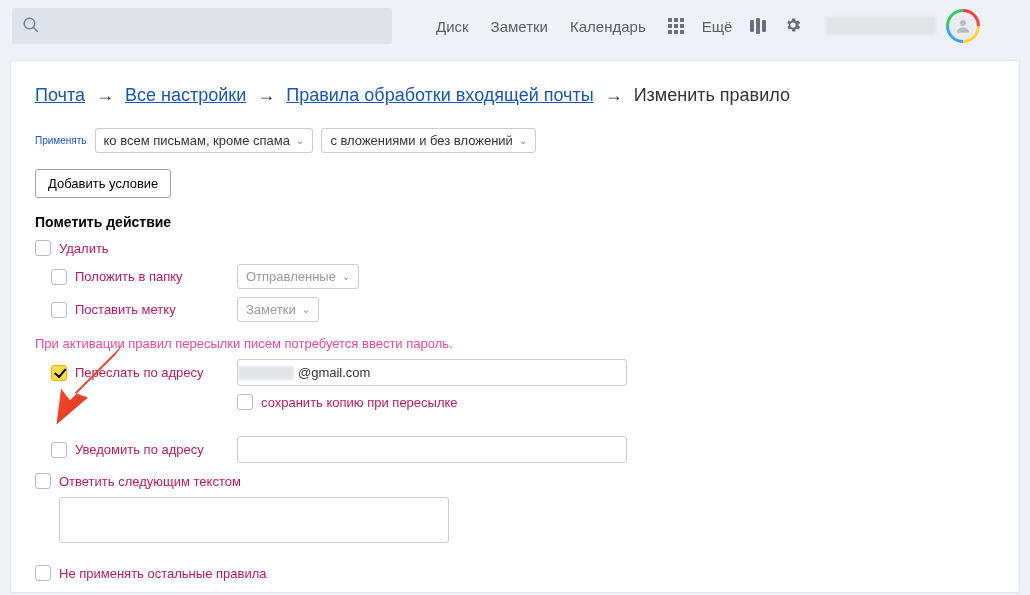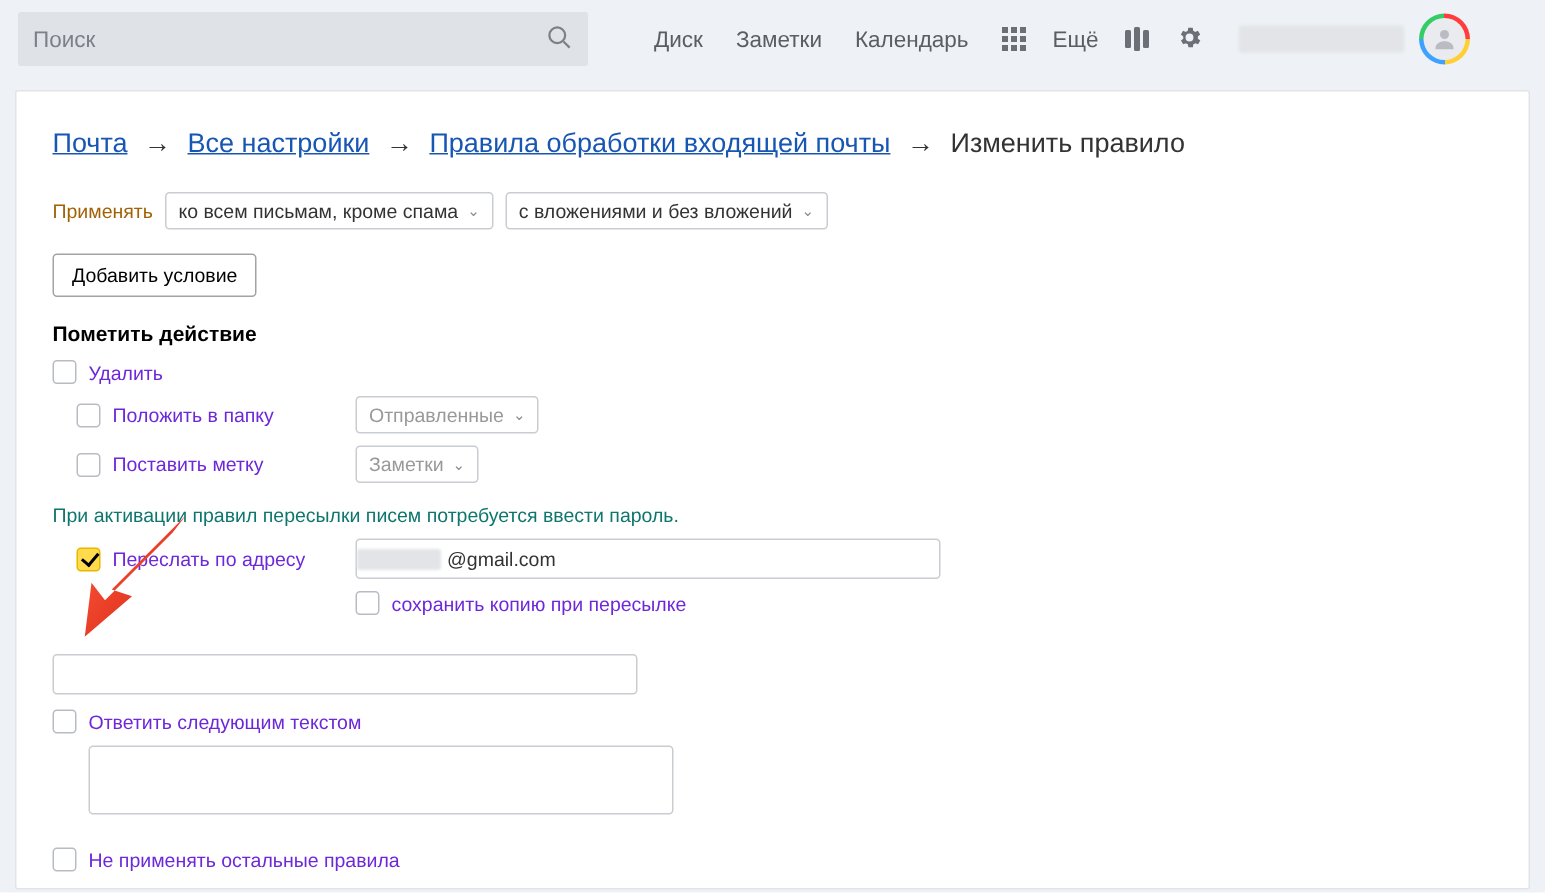--- a/index.html
+++ b/index.html
@@ -98,21 +98,21 @@
     position:relative;
   }
   .breadcrumb {
     font-size: 18px;
     color: #333;
     margin-bottom: 22px;
   }
   .breadcrumb a { color: #1856b3; text-decoration: underline; }
   .breadcrumb .sep { color:#333; margin: 0 6px; }
   .row { display:flex; align-items:center; gap:8px; margin-bottom:12px; }
-  .label-inline { font-size:13px; color:#a16207; }
+  .label-inline { font-size:10px; color:#1d4ed8; }
   .dropdown {
     display:inline-flex; align-items:center;
     border:1px solid #c9ccd1; border-radius:3px;
     padding: 4px 8px; background:#fff; font-size:13px; color:#333;
     cursor:pointer;
   }
   .dropdown .caret { margin-left:6px; font-size:10px; color:#888; }
   .btn-outline {
     border:1px solid #a3a3a3; background:#fff; border-radius:3px;
     padding: 6px 12px; font-size:13px; cursor:pointer;
@@ -122,51 +122,50 @@
   .chk {
     width:16px; height:16px; border:1px solid #b8bcc2; border-radius:3px;
     background:#fff; display:inline-flex; align-items:center; justify-content:center;
     cursor:pointer; flex-shrink:0;
   }
   .chk.checked { background:#ffdb4d; border-color:#e6b800; }
   .chk.checked::after {
     content:""; width:5px; height:9px; border:solid #000;
     border-width:0 2px 2px 0; transform: rotate(40deg) translateY(-1px);
   }
-  .chk-label { font-size:13px; color:#6d28d9; }
+  .chk-label { font-size:13px; color:#be185d; }
   .sub-dropdown { margin-left:0; }
   .text-input {
     border:1px solid #c9ccd1; border-radius:3px; padding:5px 0;
     font-size:13px; width:390px; color:#333;
   }
   .blurred-prefix {
     display:inline-block; width:56px; height:14px; background:#e2e4e7; border-radius:2px; filter:blur(1px); vertical-align:middle;
   }
-  .note { font-size:13px; color:#0f766e; margin:14px 0 8px 0; }
+  .note { font-size:13px; color:#ec4899; margin:14px 0 8px 0; }
   .textarea {
     border:1px solid #c9ccd1; border-radius:3px; width:390px; height:46px;
     resize:both; background:#fff;
   }
   .field-row { display:flex; align-items:center; gap:12px; margin:8px 0; }
   .field-row .field-label { width:190px; font-size:13px;padding-left:16px; }
   .arrow-annot {
     position:absolute;
     left: 32px; top: 278px;
     width: 90px; height: 90px;
     pointer-events:none;
   }
   .arrow-annot svg { width:100%; height:100%; }
   .spacer { height:4px; }
 </style>
 </head>
 <body>
 
 <div class="header">
   <div class="search-box">
-    <input type="text" placeholder="Поиск" style="">
     <span class="search-icon">
       <svg width="18" height="18" viewBox="0 0 24 24" fill="none" stroke="#7b8189" stroke-width="2">
           <circle cx="10" cy="10" r="7"></circle>
           <line x1="21" y1="21" x2="15.5" y2="15.5"></line>
         </svg>
     </span>
   </div>
   <div class="nav-links">
     <span class="nav-item">Диск</span>
     <span class="nav-item">Заметки</span>
@@ -281,20 +280,24 @@
   </div>
 
   <div class="checkbox-row" style="margin-left:202px;">
     <span class="chk"></span>
     <span class="chk-label">сохранить копию при пересылке</span>
   </div>
 
   <div class="spacer"></div>
 
   <div class="field-row" style="margin-top:14px;">
+    <div class="field-label" style="display:flex;align-items:center;gap:8px;">
+      <span class="chk"></span>
+      <span class="chk-label">Уведомить по адресу</span>
+    </div>
     <input class="text-input" type="text" style="">
   </div>
 
   <div class="checkbox-row" style="margin-top:10px;">
     <span class="chk"></span>
     <span class="chk-label">Ответить следующим текстом</span>
   </div>
   <div style="margin-left:24px;">
     <div class="textarea"></div>
   </div>

